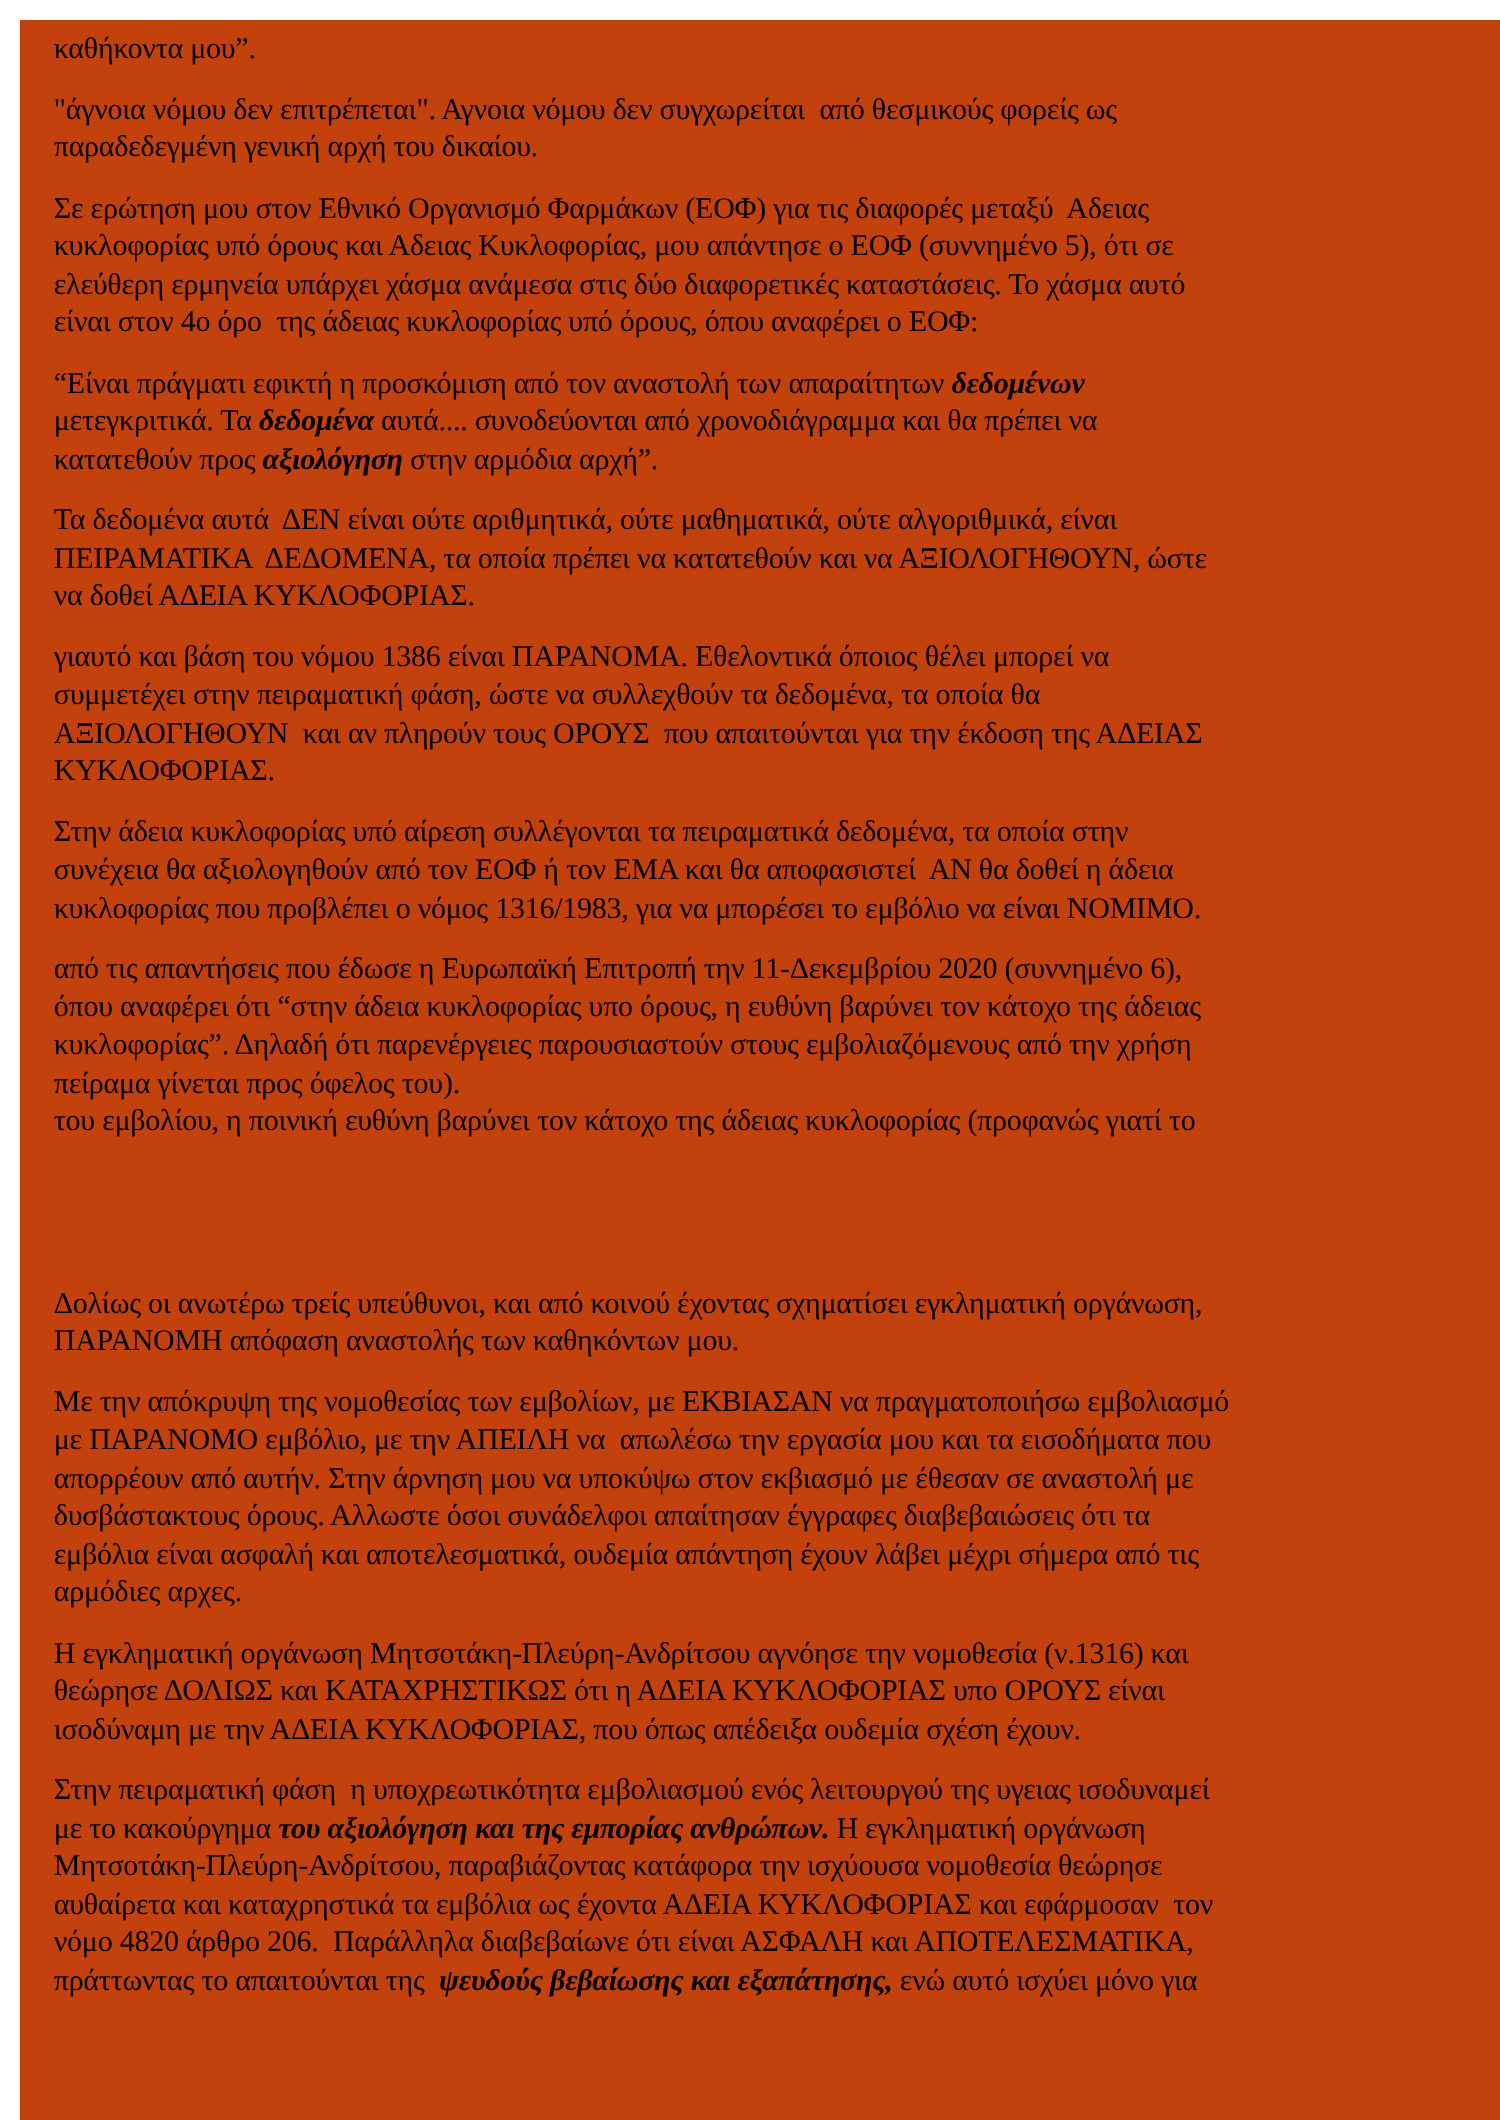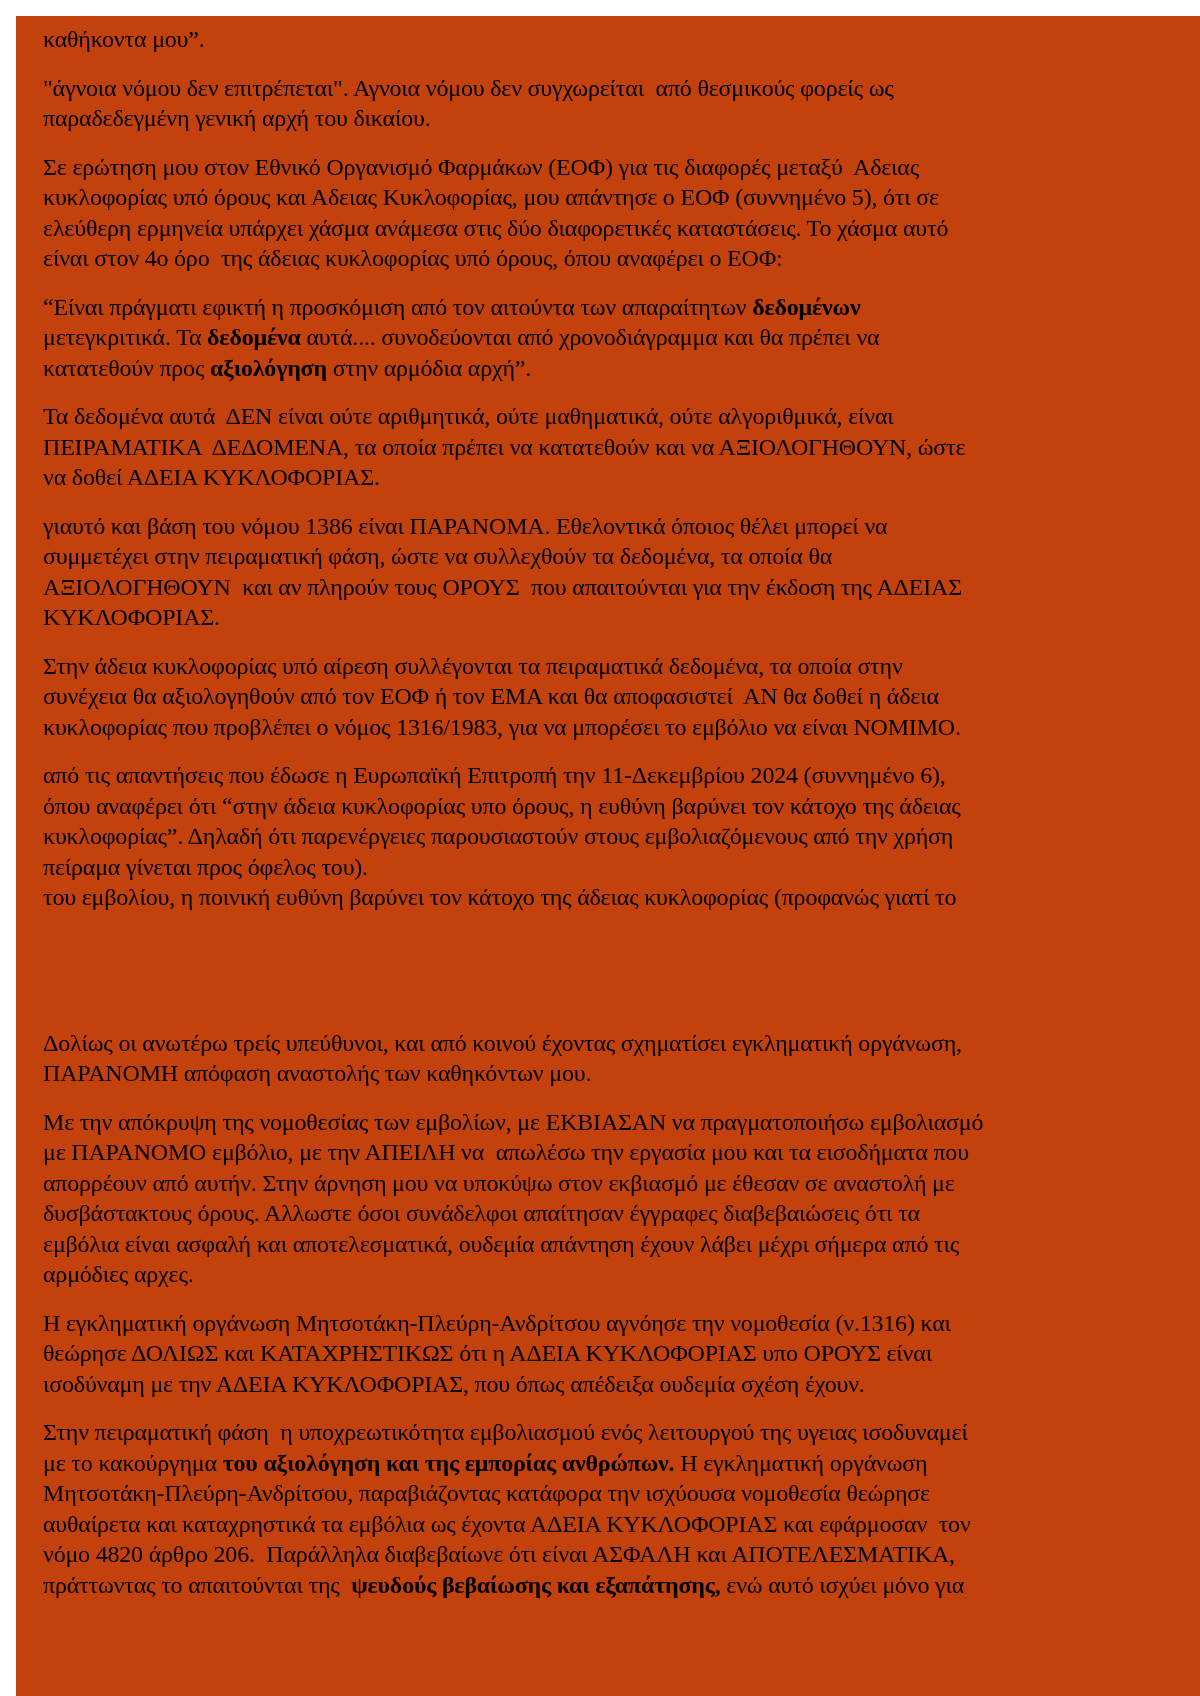--- a/index.html
+++ b/index.html
@@ -16,63 +16,63 @@
     padding: 8px 12px 0 27px;
   }
   .para { margin: 0 0 18px 0; }
   .para.gap-large { margin-top: 115px; }
   .line {
     white-space: pre;          
     font-size: 24px;
     line-height: 30.5px;
     letter-spacing: -0.2px;
   }
-  .bold { font-weight: bold; }
+  .bold { font-weight: bold; font-style: italic; }
 </style>
 </head>
 <body>
 
 <div class="page">
   <div>
       <div class="para">
         <div class="line"><span>καθήκοντα μου”.</span></div>
       </div>
       <div class="para">
         <div class="line"><span>"άγνοια νόμου δεν επιτρέπεται". Αγνοια νόμου δεν συγχωρείται  από θεσμικούς φορείς ως</span></div>
         <div class="line"><span>παραδεδεγμένη γενική αρχή του δικαίου.</span></div>
       </div>
       <div class="para">
         <div class="line"><span>Σε ερώτηση μου στον Εθνικό Οργανισμό Φαρμάκων (ΕΟΦ) για τις διαφορές μεταξύ  Αδειας</span></div>
         <div class="line"><span>κυκλοφορίας υπό όρους και Αδειας Κυκλοφορίας, μου απάντησε ο ΕΟΦ (συννημένο 5), ότι σε</span></div>
         <div class="line"><span>ελεύθερη ερμηνεία υπάρχει χάσμα ανάμεσα στις δύο διαφορετικές καταστάσεις. Το χάσμα αυτό</span></div>
         <div class="line"><span>είναι στον 4ο όρο  της άδειας κυκλοφορίας υπό όρους, όπου αναφέρει ο ΕΟΦ:</span></div>
       </div>
       <div class="para">
-        <div class="line"><span>“Είναι πράγματι εφικτή η προσκόμιση από τον αιτούντα των απαραίτητων </span><span class="bold">δεδομένων</span></div>
+        <div class="line"><span>“Είναι πράγματι εφικτή η προσκόμιση από τον αναστολή των απαραίτητων </span><span class="bold">δεδομένων</span></div>
         <div class="line"><span>μετεγκριτικά. Τα </span><span class="bold">δεδομένα</span><span> αυτά.... συνοδεύονται από χρονοδιάγραμμα και θα πρέπει να</span></div>
         <div class="line"><span>κατατεθούν προς </span><span class="bold">αξιολόγηση</span><span> στην αρμόδια αρχή”.</span></div>
       </div>
       <div class="para">
         <div class="line"><span>Τα δεδομένα αυτά  ΔΕΝ είναι ούτε αριθμητικά, ούτε μαθηματικά, ούτε αλγοριθμικά, είναι</span></div>
         <div class="line"><span>ΠΕΙΡΑΜΑΤΙΚΑ  ΔΕΔΟΜΕΝΑ, τα οποία πρέπει να κατατεθούν και να ΑΞΙΟΛΟΓΗΘΟΥΝ, ώστε</span></div>
         <div class="line"><span>να δοθεί ΑΔΕΙΑ ΚΥΚΛΟΦΟΡΙΑΣ.</span></div>
       </div>
       <div class="para">
         <div class="line"><span>γιαυτό και βάση του νόμου 1386 είναι ΠΑΡΑΝΟΜΑ. Εθελοντικά όποιος θέλει μπορεί να</span></div>
         <div class="line"><span>συμμετέχει στην πειραματική φάση, ώστε να συλλεχθούν τα δεδομένα, τα οποία θα</span></div>
         <div class="line"><span>ΑΞΙΟΛΟΓΗΘΟΥΝ  και αν πληρούν τους ΟΡΟΥΣ  που απαιτούνται για την έκδοση της ΑΔΕΙΑΣ</span></div>
         <div class="line"><span>ΚΥΚΛΟΦΟΡΙΑΣ.</span></div>
       </div>
       <div class="para">
         <div class="line"><span>Στην άδεια κυκλοφορίας υπό αίρεση συλλέγονται τα πειραματικά δεδομένα, τα οποία στην</span></div>
         <div class="line"><span>συνέχεια θα αξιολογηθούν από τον ΕΟΦ ή τον ΕΜΑ και θα αποφασιστεί  ΑΝ θα δοθεί η άδεια</span></div>
         <div class="line"><span>κυκλοφορίας που προβλέπει ο νόμος 1316/1983, για να μπορέσει το εμβόλιο να είναι ΝΟΜΙΜΟ.</span></div>
       </div>
       <div class="para">
-        <div class="line"><span>από τις απαντήσεις που έδωσε η Ευρωπαϊκή Επιτροπή την 11-Δεκεμβρίου 2024 (συννημένο 6),</span></div>
+        <div class="line"><span>από τις απαντήσεις που έδωσε η Ευρωπαϊκή Επιτροπή την 11-Δεκεμβρίου 2020 (συννημένο 6),</span></div>
         <div class="line"><span>όπου αναφέρει ότι “στην άδεια κυκλοφορίας υπο όρους, η ευθύνη βαρύνει τον κάτοχο της άδειας</span></div>
         <div class="line"><span>κυκλοφορίας”. Δηλαδή ότι παρενέργειες παρουσιαστούν στους εμβολιαζόμενους από την χρήση</span></div>
         <div class="line"><span>πείραμα γίνεται προς όφελος του).</span></div>
         <div class="line"><span>του εμβολίου, η ποινική ευθύνη βαρύνει τον κάτοχο της άδειας κυκλοφορίας (προφανώς γιατί το</span></div>
       </div>
       <div class="para gap-large">
         <div class="line"><span>Δολίως οι ανωτέρω τρείς υπεύθυνοι, και από κοινού έχοντας σχηματίσει εγκληματική οργάνωση,</span></div>
         <div class="line"><span>ΠΑΡΑΝΟΜΗ απόφαση αναστολής των καθηκόντων μου.</span></div>
       </div>
       <div class="para">

